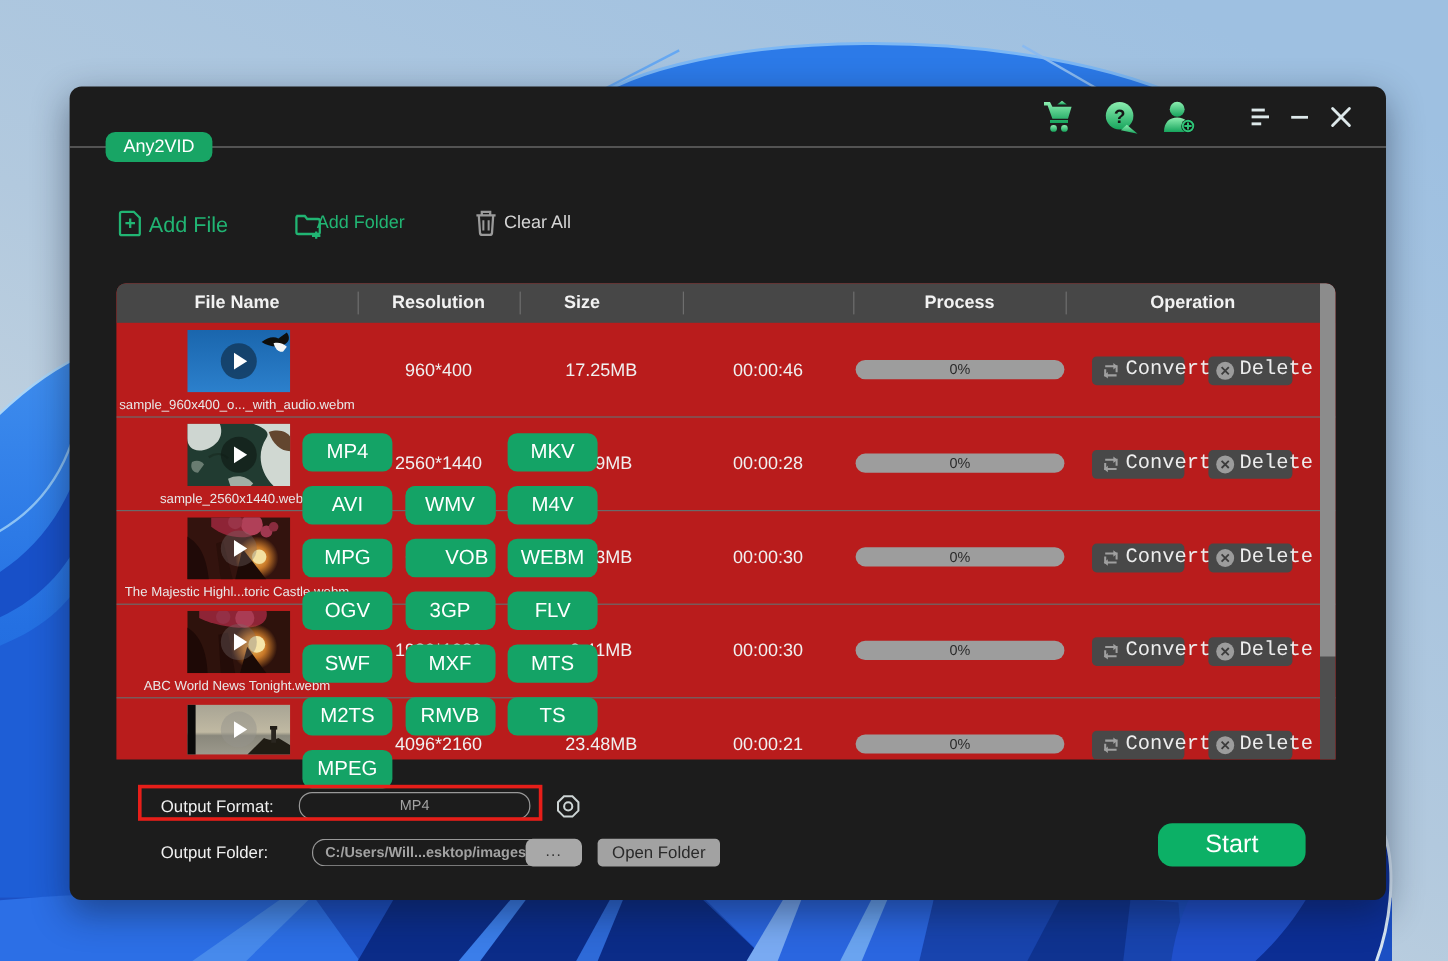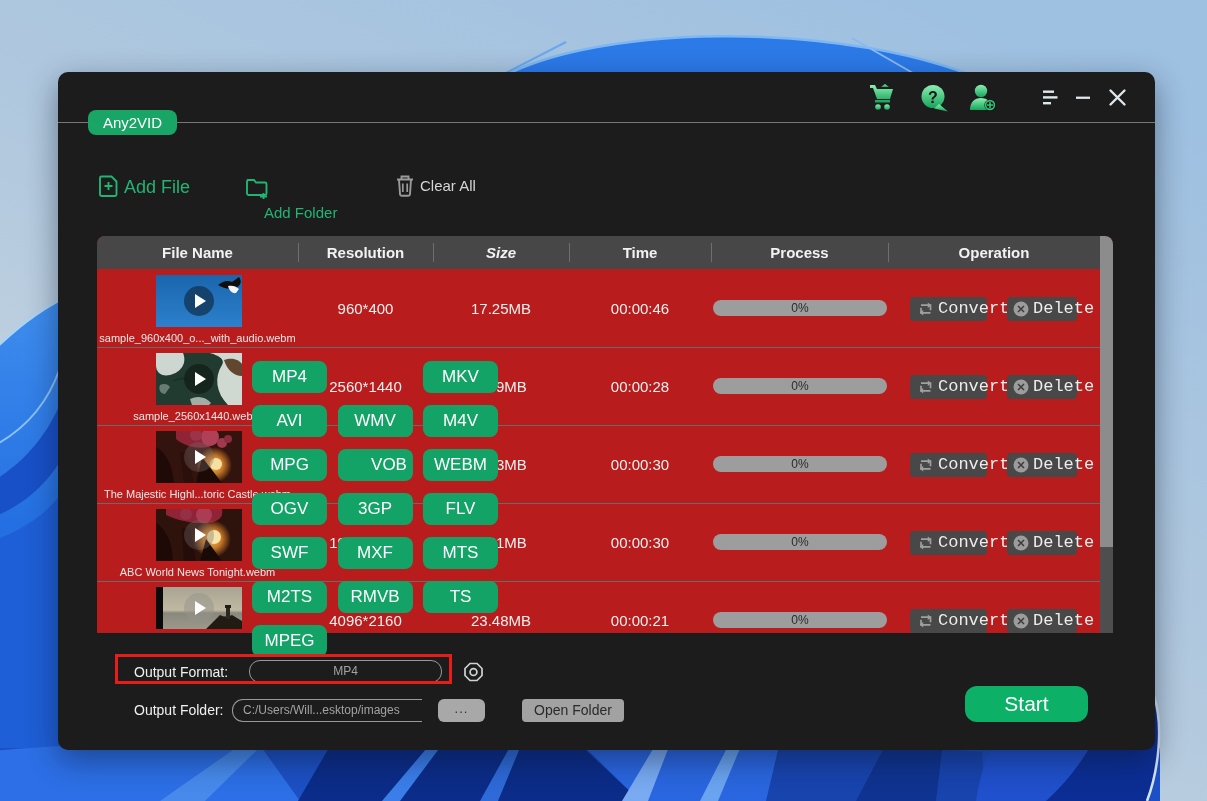--- a/index.html
+++ b/index.html
@@ -109,34 +109,33 @@
 
   <svg class="abs" style="left:40px;top:102px;" width="22" height="24" viewBox="0 0 22 24">
     <path d="M3.5,2.5 h10 l5,5 v13 a1.5,1.5 0 0 1 -1.5,1.5 h-13.5 a1.5,1.5 0 0 1 -1.5,-1.5 v-16.5 a1.5,1.5 0 0 1 1.5,-1.5 z" fill="none" stroke="#21b573" stroke-width="1.9"></path>
     <path d="M6.5,12 h8 M10.5,8 v8" stroke="#21b573" stroke-width="1.9"></path>
   </svg>
   <div class="abs" style="left:66px;top:105px;font-size:18px;color:#21b573;">Add File</div>
   <svg class="abs" style="left:187px;top:103px;" width="24" height="24" viewBox="0 0 24 24">
     <path d="M2,5 h7 l2,2.5 h9 a1.5,1.5 0 0 1 1.5,1.5 v9.5 a1.5,1.5 0 0 1 -1.5,1.5 h-16.5 a1.5,1.5 0 0 1 -1.5,-1.5 v-12 a1.5,1.5 0 0 1 1.5,-1.5 z" fill="none" stroke="#21b573" stroke-width="1.9"></path>
     <path d="M15,21.5 h7 M18.5,18 v7" stroke="#21b573" stroke-width="1.9"></path>
   </svg>
-  <div class="abs" style="left:206px;top:105px;font-size:15px;color:#21b573;margin-top:27px;">Add Folder</div>
+  <div class="abs" style="left:206px;top:105px;font-size:15px;color:#21b573;">Add Folder</div>
   <svg class="abs" style="left:337px;top:102px;" width="20" height="24" viewBox="0 0 20 24">
     <path d="M2,5.5 h16 M6.5,5 v-2.5 h7 v2.5 M4,5.5 l1,14.5 a2,2 0 0 0 2,1.8 h6 a2,2 0 0 0 2,-1.8 l1,-14.5" fill="none" stroke="#9a9a9a" stroke-width="1.9"></path>
     <path d="M7.8,9.5 v8.5 M12.2,9.5 v8.5" stroke="#9a9a9a" stroke-width="1.7"></path>
   </svg>
   <div class="abs" style="left:362px;top:105px;font-size:15px;color:#d5d5d5;">Clear All</div>
 
   <div class="abs" id="table" style="left:39px;top:164px;width:1016px;height:397px;background:#b91c1c;border-radius:8px 8px 0 0;overflow:hidden;">
 
     <div class="abs" style="left:0;top:0;width:1016px;height:33px;background:#474747;"></div>
     <div class="hd" style="left:0;width:201px;">File Name</div>
     <div class="hd" style="left:201px;width:135px;">Resolution</div>
-    <div class="hd" style="left:336px;width:136px;font-style:italic;">Size</div>
-    <div class="hd" style="left:472px;width:142px;">Time</div>
+    <div class="hd" style="left:320px;width:136px;">Size</div>
     <div class="hd" style="left:791px;width:212px;">Operation</div>
     <div class="hd" style="left:614px;width:177px;">Process</div>
     <div class="vsep" style="left:201px;"></div>
     <div class="vsep" style="left:336px;"></div>
     <div class="vsep" style="left:472px;"></div>
     <div class="vsep" style="left:614px;"></div>
     <div class="vsep" style="left:791px;"></div>
 
     <div class="row" style="top:33px;">
       <div class="thumb">
@@ -362,19 +361,19 @@
   <div class="fmtb" style="left:194px;top:553px;">MPEG</div>
 
   <div class="abs" style="left:76px;top:592px;font-size:14px;color:#f0f0f0;">Output Format:</div>
   <div class="abs" style="left:191px;top:588px;width:193px;height:23px;border:1px solid #989898;border-radius:11px;color:#a2a2a2;font-size:12px;line-height:21px;text-align:center;">MP4</div>
   <svg class="abs" style="left:405px;top:589px;" width="21" height="22" viewBox="0 0 21 22">
     <path d="M7,2.5 h7 l5,5 v7 l-5,5 h-7 l-5,-5 v-7 z" fill="none" stroke="#ccd4d4" stroke-width="1.7"></path>
     <circle cx="10.5" cy="11" r="3.4" fill="none" stroke="#ccd4d4" stroke-width="1.7"></circle>
   </svg>
   <div class="abs" style="left:57px;top:582px;width:337px;height:30px;border:3px solid #e61e19;"></div>
   <div class="abs" style="left:76px;top:630px;font-size:14px;color:#f0f0f0;">Output Folder:</div>
-  <div class="abs" style="left:174px;top:627px;width:190px;height:23px;border:1px solid #989898;border-radius:11px 0 0 11px;border-right:none;color:#a2a2a2;font-size:12px;line-height:21px;padding-left:10px;white-space:nowrap;overflow:hidden;">C:/Users/Will...esktop/images</div>
+  <div class="abs" style="left:202px;top:627px;width:190px;height:23px;border:1px solid #989898;border-radius:11px 0 0 11px;border-right:none;color:#a2a2a2;font-size:12px;line-height:21px;padding-left:10px;white-space:nowrap;overflow:hidden;font-weight:bold;">C:/Users/Will...esktop/images</div>
   <div class="abs" style="left:380px;top:627px;width:47px;height:23px;background:#a8a8a8;border-radius:6px;color:#333;font-size:13px;line-height:19px;text-align:center;letter-spacing:1px;">...</div>
-  <div class="abs" style="left:464px;top:627px;width:102px;height:23px;background:#a2a2a2;border-radius:4px;color:#2a2a2a;font-size:14px;line-height:23px;text-align:center;">Open Folder</div>
+  <div class="abs" style="left:440px;top:627px;width:102px;height:23px;background:#a2a2a2;border-radius:4px;color:#2a2a2a;font-size:14px;line-height:23px;text-align:center;">Open Folder</div>
   <div class="abs" style="left:907px;top:614px;width:123px;height:36px;background:#0cb066;border-radius:12px;color:#fff;font-size:21px;line-height:36px;text-align:center;">Start</div>
 
   <div class="abs" style="left:30px;top:38px;width:89px;height:25px;background:#18a565;border-radius:8px;color:#fff;font-size:15px;line-height:25px;text-align:center;">Any2VID</div>
 </div>
 
 </body></html>

